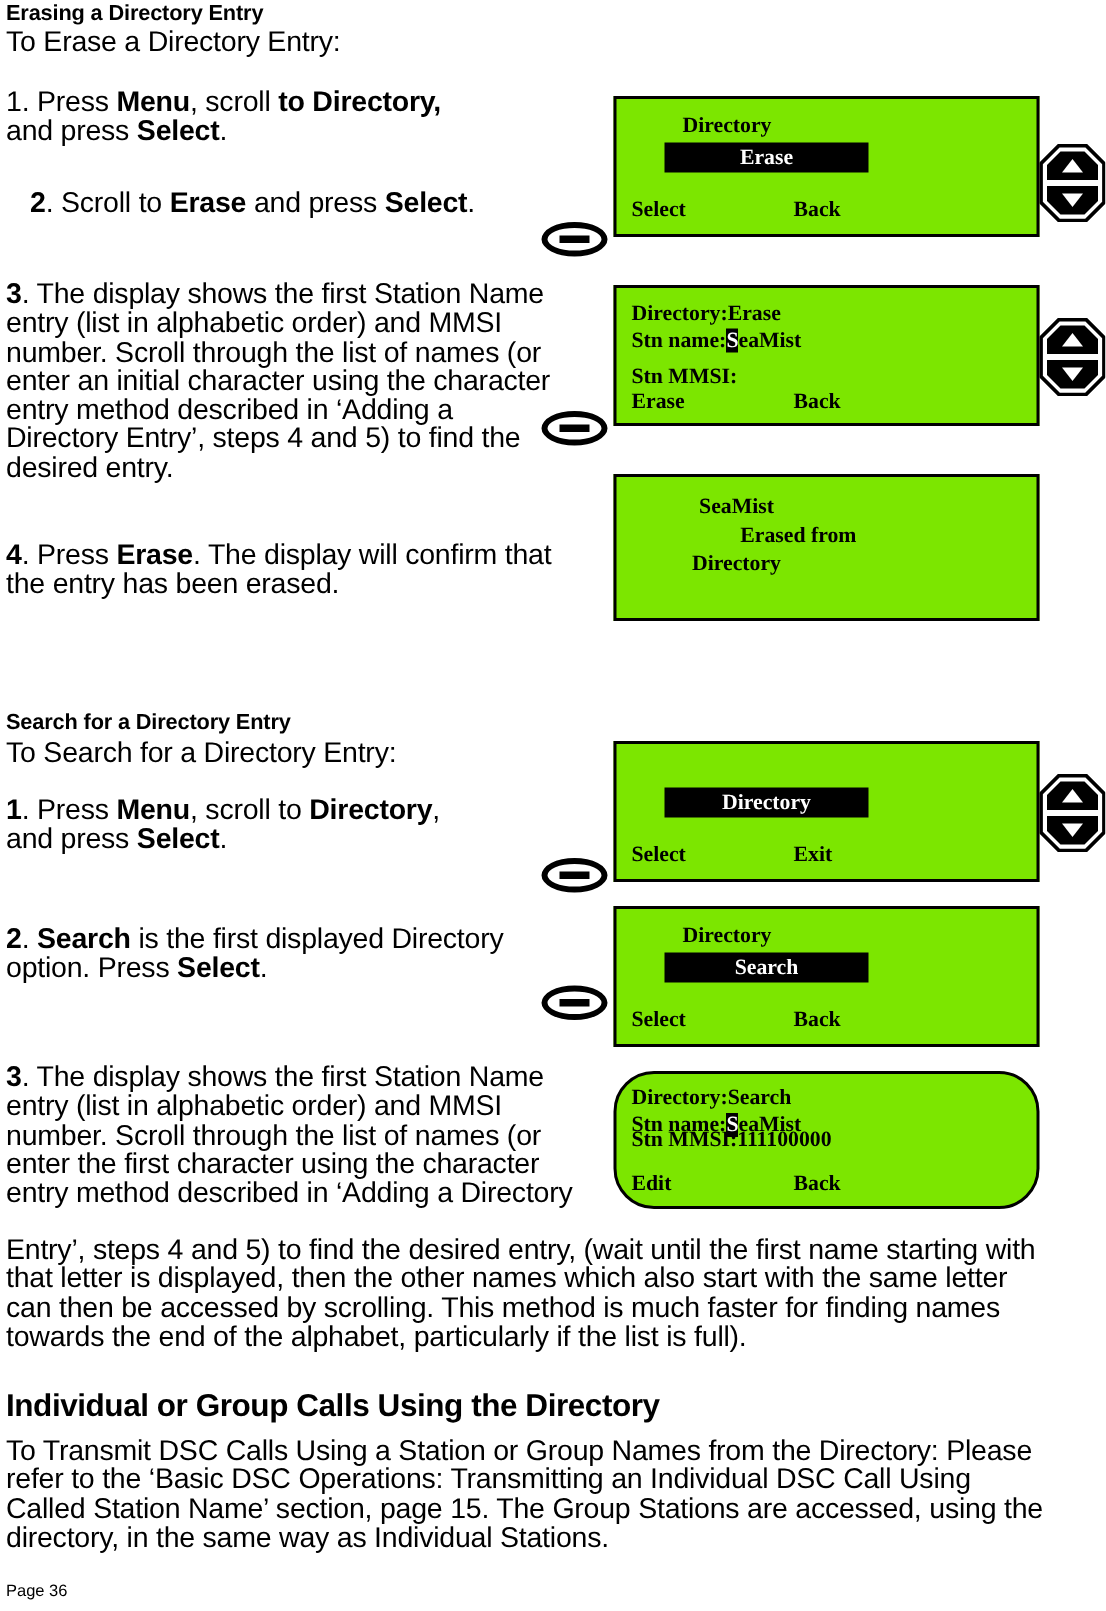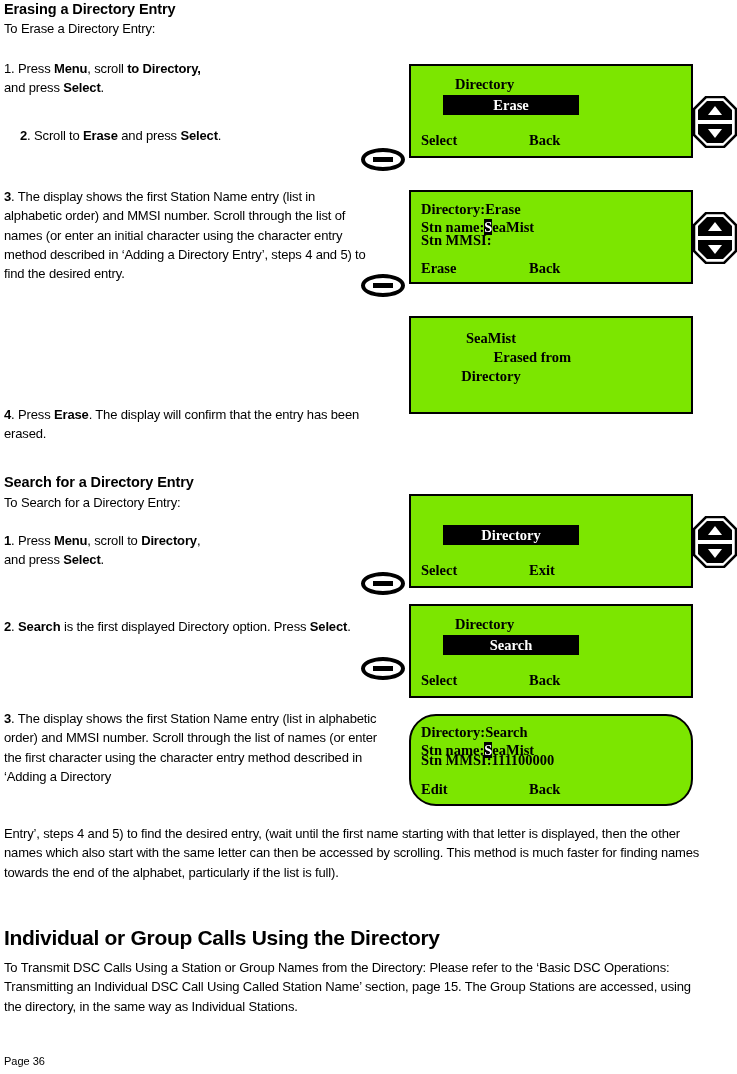--- a/index.html
+++ b/index.html
@@ -25,21 +25,21 @@
     line-height: 18px;
     letter-spacing: -0.1px;
   }
   .h-big {
     font-size: 21px;
     font-weight: bold;
     line-height: 25px;
     letter-spacing: -0.3px;
   }
   .body-txt {
-    font-size: 13px;
+    font-size: 19px;
     line-height: 19.3px;
     letter-spacing: -0.15px;
   }
   .body-txt b { font-weight: bold; text-align: right; }
   .pagenum {
     font-size: 11px;
     line-height: 13px;
   }
 
   
@@ -117,21 +117,21 @@
 </div>
 
 <div class="abs body-txt" style="left:20px; top:126px; width:370px;">
   <b>2</b><span>. Scroll to </span><b>Erase</b><span> and press </span><b>Select</b><span>.</span>
 </div>
 
 <div class="abs body-txt" style="left:4px; top:187px; width:368px;">
   <b>3</b><span>. The display shows the first Station Name entry (list in alphabetic order) and MMSI number. Scroll through the list of names (or enter an initial character using the character entry method described in ‘Adding a Directory Entry’, steps 4 and 5) to find the desired entry.</span>
 </div>
 
-<div class="abs body-txt" style="left:4px; top:361px; width:368px;margin-top:44px;">
+<div class="abs body-txt" style="left:4px; top:361px; width:368px;">
   <b>4</b><span>. Press </span><b>Erase</b><span>. The display will confirm that the entry has been erased.</span>
 </div>
 
 <div class="lcd" style="left:409px; top:64px; width:284px; height:94px;">
   <div class="lcd-line" style="left:44px; top:10px;">Directory</div>
   <div class="lcd-bar" style="left:32px; top:29px; width:136px; height:20px;">Erase</div>
   <div class="lcd-line" style="left:10px; top:66px;">Select</div>
   <div class="lcd-line" style="left:118px; top:66px;">Back</div>
 </div>
 
@@ -146,21 +146,21 @@
     <path d="M5,24 L5,14 L14,5 L30,5 L39,14 L39,24 Z" fill="#000000"></path>
     <path d="M5,28 L5,38 L14,47 L30,47 L39,38 L39,28 Z" fill="#000000"></path>
     <polygon points="22,10 29,19 15,19" fill="#ffffff"></polygon>
     <polygon points="22,42 29,33 15,33" fill="#ffffff"></polygon>
   </svg>
 </div>
 
 <div class="lcd" style="left:409px; top:190px; width:284px; height:94px;padding-left:43px;">
   <div class="lcd-line" style="left:10px; top:9px;">Directory:Erase</div>
   <div class="lcd-line" style="left:10px; top:27px;"><span>Stn name:</span><span class="cursor-char">S</span><span>eaMist</span></div>
-  <div class="lcd-line" style="left:10px; top:40px;">Stn MMSI:</div>
+  <div class="lcd-line" style="left:10px; top:51px;">Stn MMSI:</div>
   <div class="lcd-line" style="left:10px; top:68px;">Erase</div>
   <div class="lcd-line" style="left:118px; top:68px;">Back</div>
 </div>
 
 <div class="softkey" style="left:361px; top:274px;">
   <div class="ring"></div>
   <div class="bar"></div>
 </div>
 
 <div class="rocker" style="left:693px; top:212px;">

